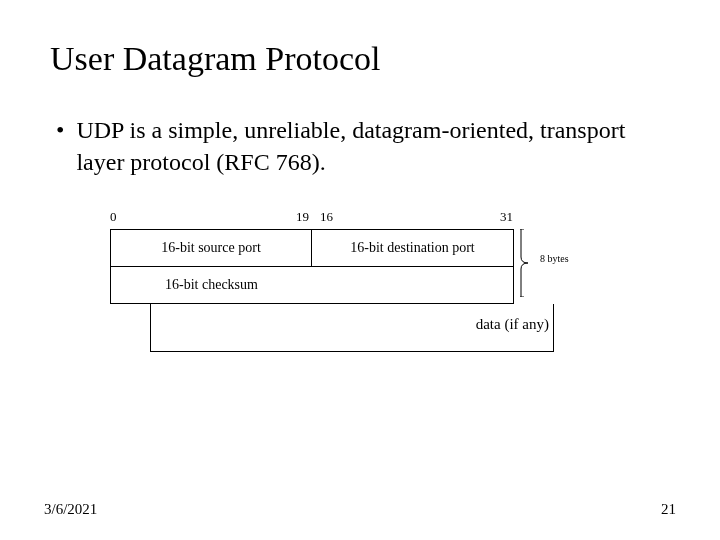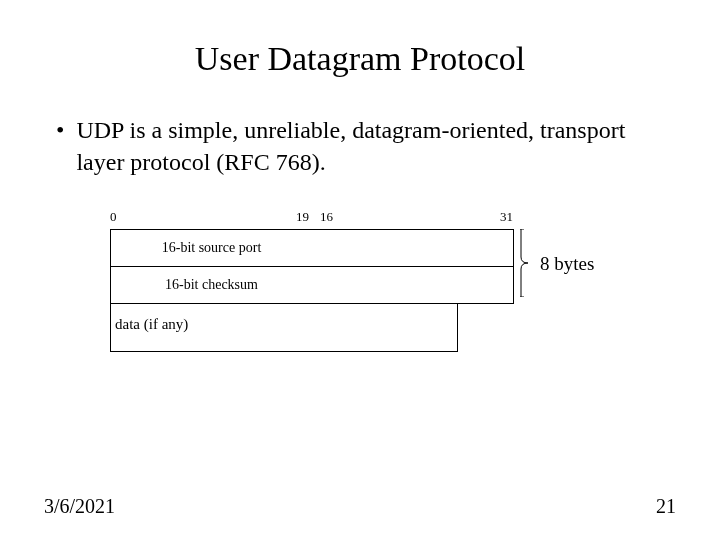--- a/index.html
+++ b/index.html
@@ -12,21 +12,21 @@
     position: relative;
     overflow: hidden;
   }
   .slide {
     width: 100%;
     height: 100%;
     padding: 40px 50px 0 50px;
     position: relative;
   }
   .title {
-    text-align: center;
+    text-align: left;
     font-size: 34px;
     font-weight: normal;
     margin-bottom: 36px;
   }
   .bullet {
     display: flex;
     font-size: 24px;
     line-height: 1.35;
     margin-bottom: 30px;
     padding: 0 6px;
@@ -60,52 +60,53 @@
   }
   .header-cell {
     width: 50%;
     text-align: center;
     padding: 10px 4px;
     border-right: 1px solid #000;
   }
   .header-cell:last-child { border-right: none; }
   .header-row:first-child { border-bottom: 1px solid #000; }
   .data-row {
-    width: 348px;
+    width: 404px;
     border: 1px solid #000;
     border-top: none;
-    text-align: left;
+    text-align: right;
     font-size: 15px;
     padding: 12px 4px 18px 4px;
+    margin-left: 40px;
   }
   .brace {
     position: absolute;
     left: 410px;
     top: 20px;
     height: 68px;
     width: 14px;
   }
   .brace svg { display: block; }
   .brace-label {
     position: absolute;
     left: 430px;
     top: 44px;
-    font-size: 19px;
+    font-size: 10px;
     white-space: nowrap;
   }
   .footer {
     position: absolute;
     bottom: 22px;
     left: 0;
     width: 100%;
     display: flex;
     justify-content: space-between;
     align-items: center;
     padding: 0 44px;
-    font-size: 20px;
+    font-size: 15px;
   }
   .footer-center {
     position: absolute;
     left: 50%;
     transform: translateX(-50%);
   }
 </style>
 </head>
 <body>
 
@@ -122,20 +123,21 @@
     <div class="ruler">
       <span class="r0">0</span>
       <span class="r15">19</span>
       <span class="r16">16</span>
       <span class="r31">31</span>
     </div>
 
     <div class="header-box">
       <div class="header-row">
         <div class="header-cell">16-bit source port</div>
+        <div class="header-cell">16-bit destination port</div>
       </div>
       <div class="header-row">
         <div class="header-cell">16-bit checksum</div>
       </div>
     </div>
 
     <div class="data-row">data (if any)</div>
 
     <div class="brace">
       <svg width="14" height="68" viewBox="0 0 14 68">

